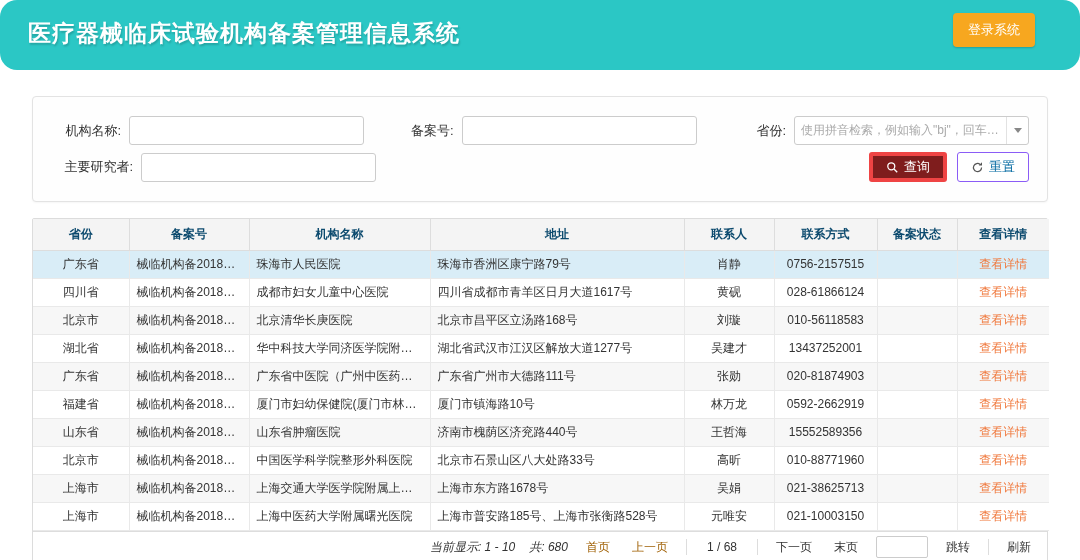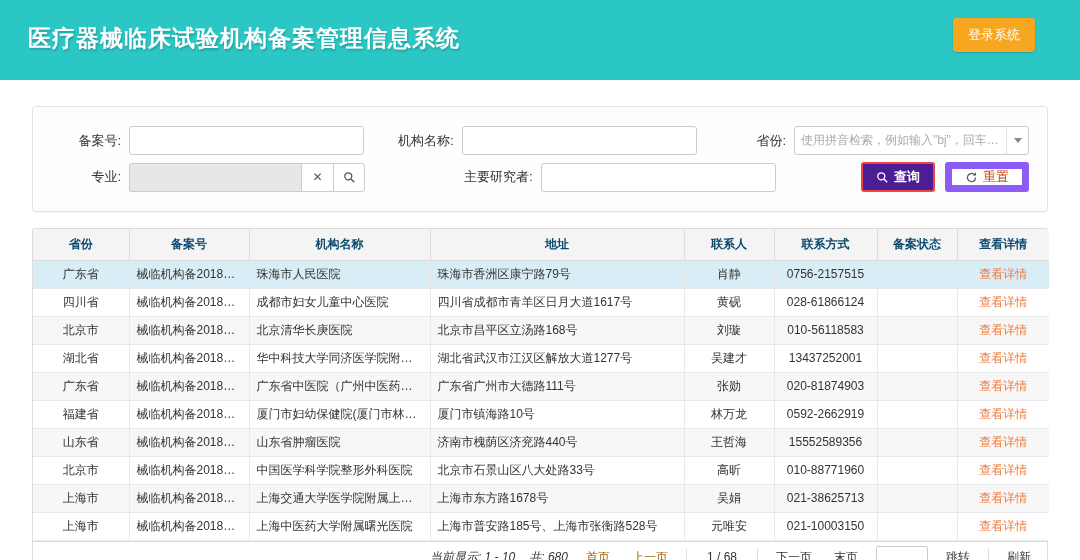--- a/index.html
+++ b/index.html
@@ -6,26 +6,27 @@
   body {
     font-family: "Liberation Sans", "DejaVu Sans", sans-serif;
     background: #ffffff;
     width: 1080px;
     height: 560px;
     overflow: hidden;
     color: #333;
   }
   
   .header {
-    height: 80px;
+    height: 70px;
     background: #2BC7C5;
     display: flex;
     align-items: center;
     justify-content: space-between;
     padding: 0 45px 14px 28px;
+    border-radius: 17px;
   }
   .page-title {
     color: #fff;
     font-size: 23px;
     font-weight: bold;
     letter-spacing: 1px;
     text-shadow: 1px 2px 2px rgba(0,0,0,0.18);
     margin-top: 10px;
   }
   .login-btn {
@@ -142,22 +143,22 @@
     display: inline-flex;
     align-items: center;
     gap: 5px;
     height: 30px;
     padding: 0 13px;
     font-size: 13px;
     border-radius: 3px;
     cursor: pointer;
     font-family: inherit;
   }
-  .btn-query { background: #4c1d95; color: #fff; border: 2px solid #ef4444; font-weight: bold; }
-  .btn-reset { background: #fff; color: #c2410c; border: 7px solid #8b5cf6; }
+  .btn-query { background: #7f1d1d; color: #fff; border: 4px solid #ef4444; }
+  .btn-reset { background: #fff; color: #0369a1; border: 1px solid #8b5cf6; }
   .icon-svg { width: 13px; height: 13px; display: inline-block; }
   
   .table-wrap {
     margin: 0 32px;
     border: 1px solid #dcdcdc;
     border-radius: 2px;
   }
   table { width: 100%; border-collapse: collapse; font-size: 12px; table-layout: fixed; }
   thead th {
     background: #f4f4f4;
@@ -225,51 +226,38 @@
 <body>
 
 <div class="header">
   <div class="page-title">医疗器械临床试验机构备案管理信息系统</div>
   <button class="login-btn">登录系统</button>
 </div>
 
 <div class="search-panel">
   <div class="search-row">
     <div class="field">
-      <span class="field-label">备案号:</span>
+      <span class="field-label">机构名称:</span>
       <input class="text" type="text" style="">
     </div>
     <div class="field">
-      <span class="field-label">机构名称:</span>
+      <span class="field-label">备案号:</span>
       <input class="text" type="text" style="">
     </div>
     <div class="field">
       <span class="field-label">省份:</span>
       <div class="combo">
         <span class="combo-placeholder">使用拼音检索，例如输入"bj"，回车即选...</span>
         <span class="combo-caret-box">
             <span class="caret-down"></span>
           </span>
       </div>
     </div>
   </div>
   <div class="search-row">
-    <div class="field">
-      <span class="field-label">专业:</span>
-      <div class="input-group">
-        <input class="specialty" type="text" disabled="" style="">
-        <button class="group-btn">✕</button>
-        <button class="group-btn">
-          <svg class="icon-svg" viewBox="0 0 16 16">
-              <circle cx="6.5" cy="6.5" r="4.3" fill="none" stroke="#555" stroke-width="1.6"></circle>
-              <line x1="9.8" y1="9.8" x2="13.8" y2="13.8" stroke="#555" stroke-width="1.6"></line>
-            </svg>
-        </button>
-      </div>
-    </div>
     <div class="field">
       <span class="field-label wide">主要研究者:</span>
       <input class="text" type="text" style="">
     </div>
     <div class="actions">
       <button class="btn btn-query">
         <svg class="icon-svg" viewBox="0 0 16 16">
             <circle cx="6.5" cy="6.5" r="4.3" fill="none" stroke="#fff" stroke-width="1.6"></circle>
             <line x1="9.8" y1="9.8" x2="13.8" y2="13.8" stroke="#fff" stroke-width="1.6"></line>
           </svg>

